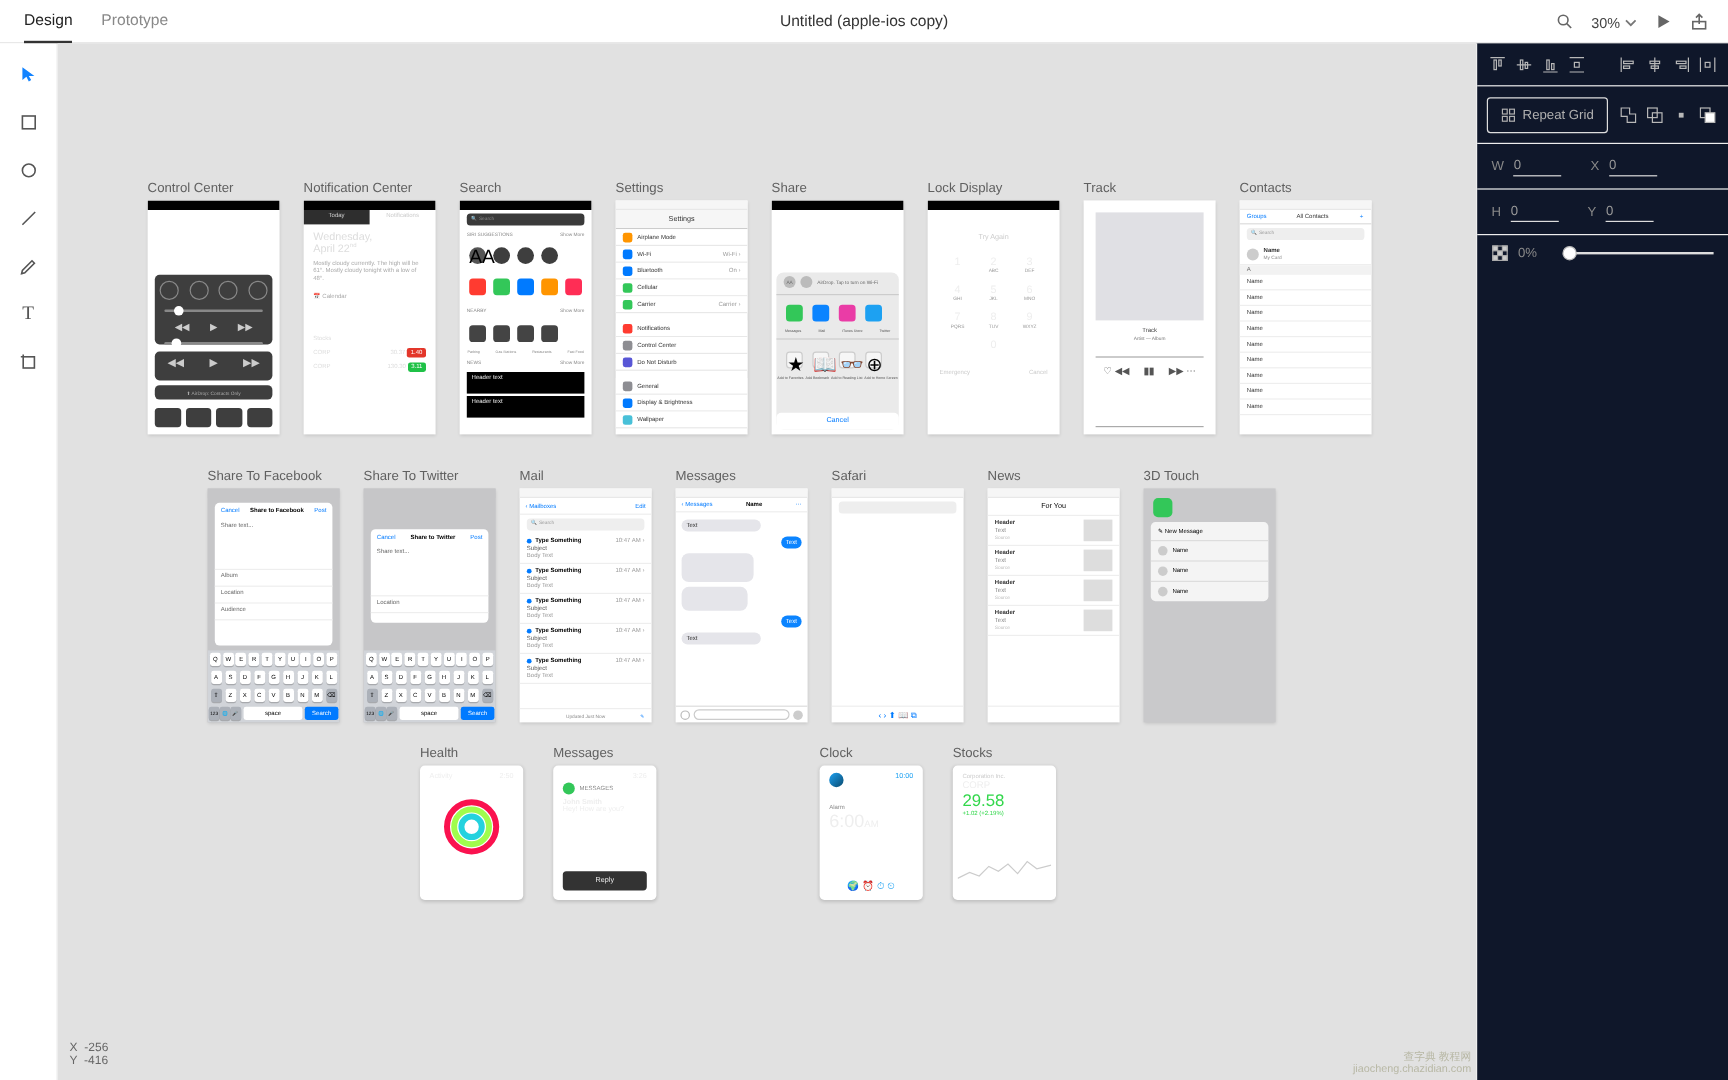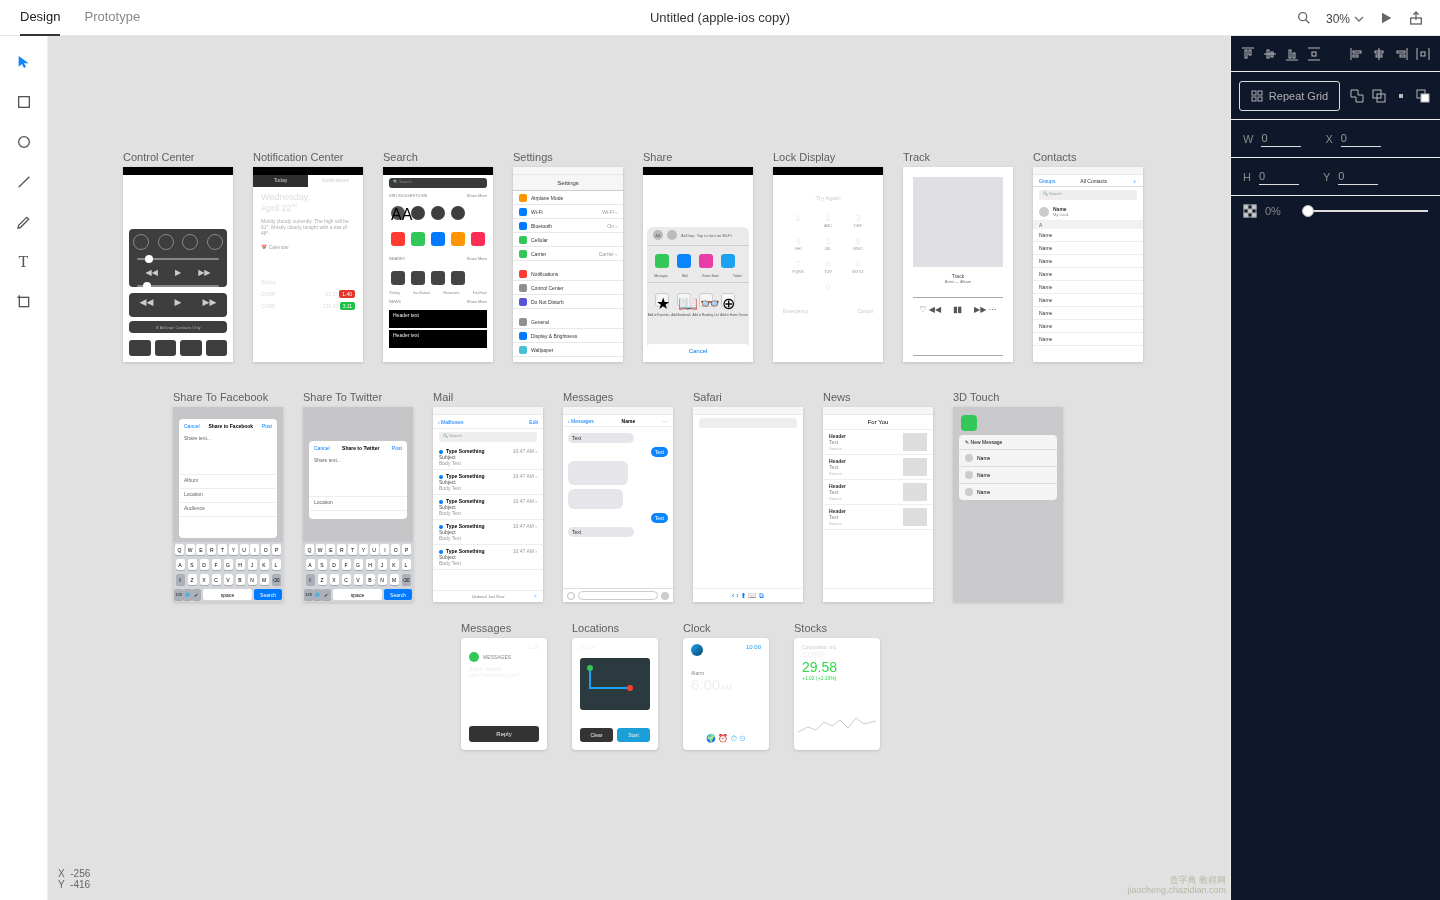--- a/index.html
+++ b/index.html
@@ -719,57 +719,49 @@
               <span>Name</span>
             </div>
           <div style="font-size:5px;padding:4px 6px;display:flex;align-items:center;gap:4px;">
               <div style="width:8px;height:8px;border-radius:50%;background:#ccc;"></div>
               <span>Name</span>
             </div>
         </div>
       </div>
     </div>
 
+    <div class="artboard" style="left:302px;top:586px;">
+      <span class="alabel">Health</span>
+      <div class="ab watch">
+        <div class="wtxt">
+            <span>Activity</span>
+            <span>2:50</span>
+          </div>
+        <div class="ring" style="top:28px;left:20px;width:46px;height:46px;border:5px solid #fa124f;"></div>
+        <div class="ring" style="top:34px;left:26px;width:34px;height:34px;border:5px solid #a0fc4d;"></div>
+        <div class="ring" style="top:40px;left:32px;width:22px;height:22px;border:5px solid #24d2de;"></div>
+      </div>
+    </div>
 
     <div class="artboard" style="left:413px;top:586px;">
       <span class="alabel">Messages</span>
       <div class="ab watch">
         <div class="wtxt">
             <span></span>
             <span>3:26</span>
           </div>
         <div style="padding:2px 8px;font-size:5px;display:flex;align-items:center;gap:4px;">
             <div style="width:10px;height:10px;border-radius:50%;background:#33c759;"></div>
             <span style="color:#888;">MESSAGES</span>
           </div>
         <div style="padding:2px 8px;font-size:6px;"><b>John Smith</b><br><span>Hey! How are you?</span></div>
         <div style="position:absolute;bottom:8px;left:8px;right:8px;height:16px;background:#333;border-radius:3px;display:flex;align-items:center;justify-content:center;font-size:6px;">Reply</div>
       </div>
     </div>
 
-    <div class="artboard" style="left:524px;top:586px;">
-      <span class="alabel">Locations</span>
-      <div class="ab watch">
-        <div class="wtxt">
-            <span>10:24</span>
-            <span></span>
-          </div>
-        <div style="position:absolute;top:20px;left:8px;right:8px;height:52px;background:#2a3a3e;border-radius:3px;">
-          <svg width="100%" height="100%" viewBox="0 0 70 52">
-              <polyline points="10,10 10,30 50,30" fill="none" stroke="#1da1f2" stroke-width="2"></polyline>
-              <circle cx="10" cy="10" r="3" fill="#33c759"></circle>
-              <circle cx="50" cy="30" r="3" fill="#ff3b30"></circle>
-            </svg>
-        </div>
-        <div style="position:absolute;bottom:8px;left:8px;right:8px;display:flex;gap:4px;">
-          <div style="flex:1;height:14px;background:#333;border-radius:3px;font-size:5px;display:flex;align-items:center;justify-content:center;">Clear</div>
-          <div style="flex:1;height:14px;background:#1a9fd9;border-radius:3px;font-size:5px;display:flex;align-items:center;justify-content:center;">Start</div>
-        </div>
-      </div>
-    </div>
 
     <div class="artboard" style="left:635px;top:586px;">
       <span class="alabel">Clock</span>
       <div class="ab watch">
         <div class="wtxt">
             <span style="width:12px;height:12px;border-radius:50%;background:linear-gradient(135deg,#1da1f2,#0a4a6e);display:inline-block;"></span>
             <span style="color:#1da1f2;">10:00</span>
           </div>
         <div style="padding:14px 8px 0;font-size:5px;color:#888;">Alarm</div>
         <div style="padding:0 8px;font-size:15px;"><span>6:00</span><span style="font-size:8px;">AM</span></div>

